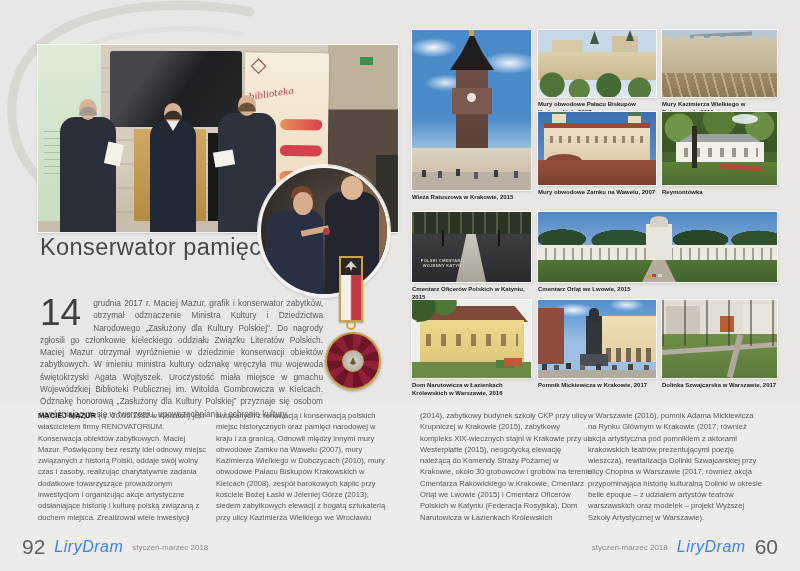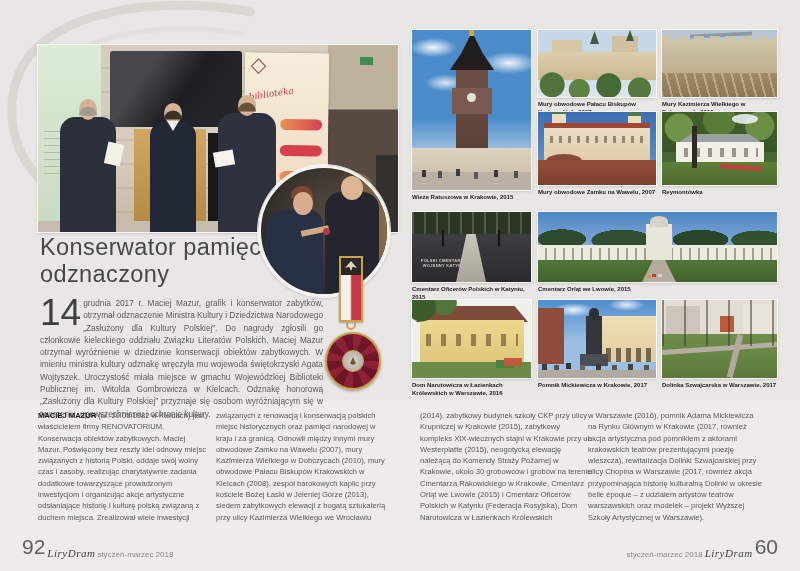--- a/index.html
+++ b/index.html
@@ -90,33 +90,33 @@
     width:20px;height:20px;border-radius:50%;border:1px solid #caa34c;
     background:radial-gradient(#dcd8ce,#a8a298);}
   .rosette-mark{position:absolute;left:50%;top:50%;transform:translate(-50%,-50%);
     width:6px;height:8px;background:#6d5a3a;clip-path:polygon(50% 0,100% 80%,50% 100%,0 80%);}
 
   
   #article-title{position:absolute;left:40px;top:234px;margin:0;font-weight:400;
     font-size:23.5px;line-height:27px;color:#474747;letter-spacing:.4px;}
   #intro{position:absolute;left:40px;top:297px;width:313px;font-size:8.3px;line-height:12.3px;
     color:#5c5c5c;text-align:justify;}
-  .dropcap{float:left;font-size:37px;line-height:30px;color:#3f3f3f;margin:1px 2px 0 0;}
+  .dropcap{float:left;font-size:37px;line-height:30px;color:#3f3f3f;margin:1px 12px 0 0;}
   .medal-flow-spacer{float:right;width:30px;height:100px;}
 
   .textcol{position:absolute;top:410px;font-size:7.6px;line-height:11.3px;color:#585858;}
   .textcol b{color:#1d1d1d;}
   #col1{left:38px;width:168px;} #col2{left:216px;width:176px;}
   #col3{left:20px;width:172px;} #col4{left:188px;width:176px;}
 
   
-  .footer{position:absolute;top:535px;display:flex;align-items:flex-end;gap:2px;}
+  .footer{position:absolute;top:535px;display:flex;align-items:center;gap:9px;}
   #footer-left{left:22px;} #footer-right{right:22px;}
   .pagenum{font-size:21px;color:#5f5f5f;}
-  .maglogo{font-family:Liberation Serif, serif;font-style:italic;font-size:11px;color:#404040;letter-spacing:.5px;}
+  .maglogo{font-family:Liberation Sans, sans-serif;font-style:italic;font-size:16px;color:#3b82f6;letter-spacing:.5px;}
   .issue{font-size:8px;color:#8b8984;}
 
   
   #p-tower{left:12px;top:30px;width:119px;height:160px;background:linear-gradient(180deg,#4b8bca 0 55%,#a8c8e4 78%,#d8e4ee 100%);}
   #p-biskupow{left:138px;top:30px;width:118px;height:67px;background:linear-gradient(180deg,#c6d8e8 0 45%,#dde6ec 100%);}
   #p-dobczyce{left:262px;top:30px;width:115px;height:67px;background:#b6c6d4;}
   #p-wawel{left:138px;top:112px;width:118px;height:73px;background:linear-gradient(180deg,#3c6fb2,#6f9aca);}
   #p-reymontowka{left:262px;top:112px;width:115px;height:73px;background:#48662f;}
   #p-katyn{left:12px;top:212px;width:119px;height:70px;background:#2c3523;}
   #p-lwow{left:138px;top:212px;width:239px;height:70px;background:linear-gradient(180deg,#4b86c4,#7fa8d4 45%);}
@@ -334,21 +334,20 @@
       <div class="ring"></div>
       <div class="rosette">
         <div class="rosette-inner">
           <div class="rosette-mark"></div>
         </div>
       </div>
     </div>
 
     <h1 id="article-title">
       <span style="display:block">Konserwator pamięci</span>
-      <span style="display:block">odznaczony</span>
     </h1>
 
     <div id="intro">
       <span class="medal-flow-spacer"></span>
       <span class="dropcap">14</span>
       <span>grudnia 2017 r. Maciej Mazur, grafik i konserwator zabytków, otrzymał odznaczenie Ministra Kultury i Dziedzictwa Narodowego „Zasłużony dla Kultury Polskiej”. Do nagrody zgłosili go członkowie kieleckiego oddziału Związku Literatów Polskich. Maciej Mazur otrzymał wyróżnienie w dziedzinie konserwacji obiektów zabytkowych. W imieniu ministra kultury odznakę wręczyła mu wojewoda świętokrzyski Agata Wojtyszek. Uroczystość miała miejsce w gmachu Wojewódzkiej Biblioteki Publicznej im. Witolda Gombrowicza w Kielcach. Odznakę honorową „Zasłużony dla Kultury Polskiej” przyznaje się osobom wyróżniającym się w tworzeniu, upowszechnianiu i ochronie kultury.</span>
     </div>
 
     <div id="col1" class="textcol">
       <b>MACIEJ MAZUR</b><span> (ur. 20.05.1982 w Kielcach) jest właścicielem firmy RENOVATORIUM. Konserwacja obiektów zabytkowych. Maciej Mazur. Poświęcony bez reszty idei odnowy miejsc związanych z historią Polski, oddaje swój wolny czas i zasoby, realizując charytatywnie zadania dodatkowe towarzyszące prowadzonym inwestycjom i organizując akcje artystyczne odsłaniające historię i kulturę polską związaną z duchem miejsca. Zrealizował wiele inwestycji</span>

